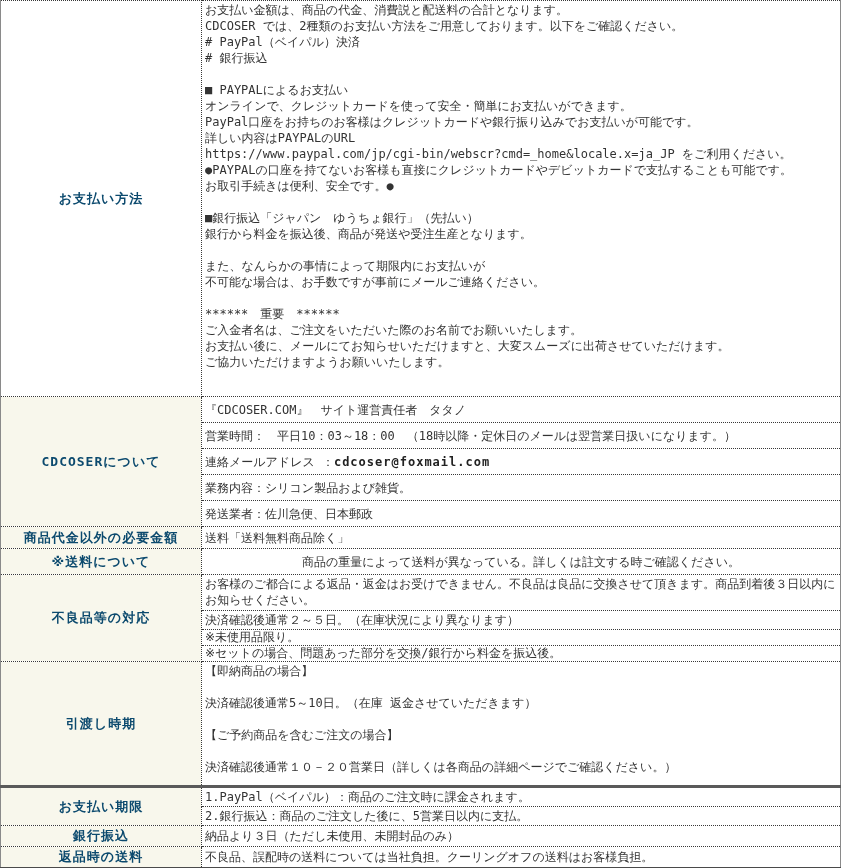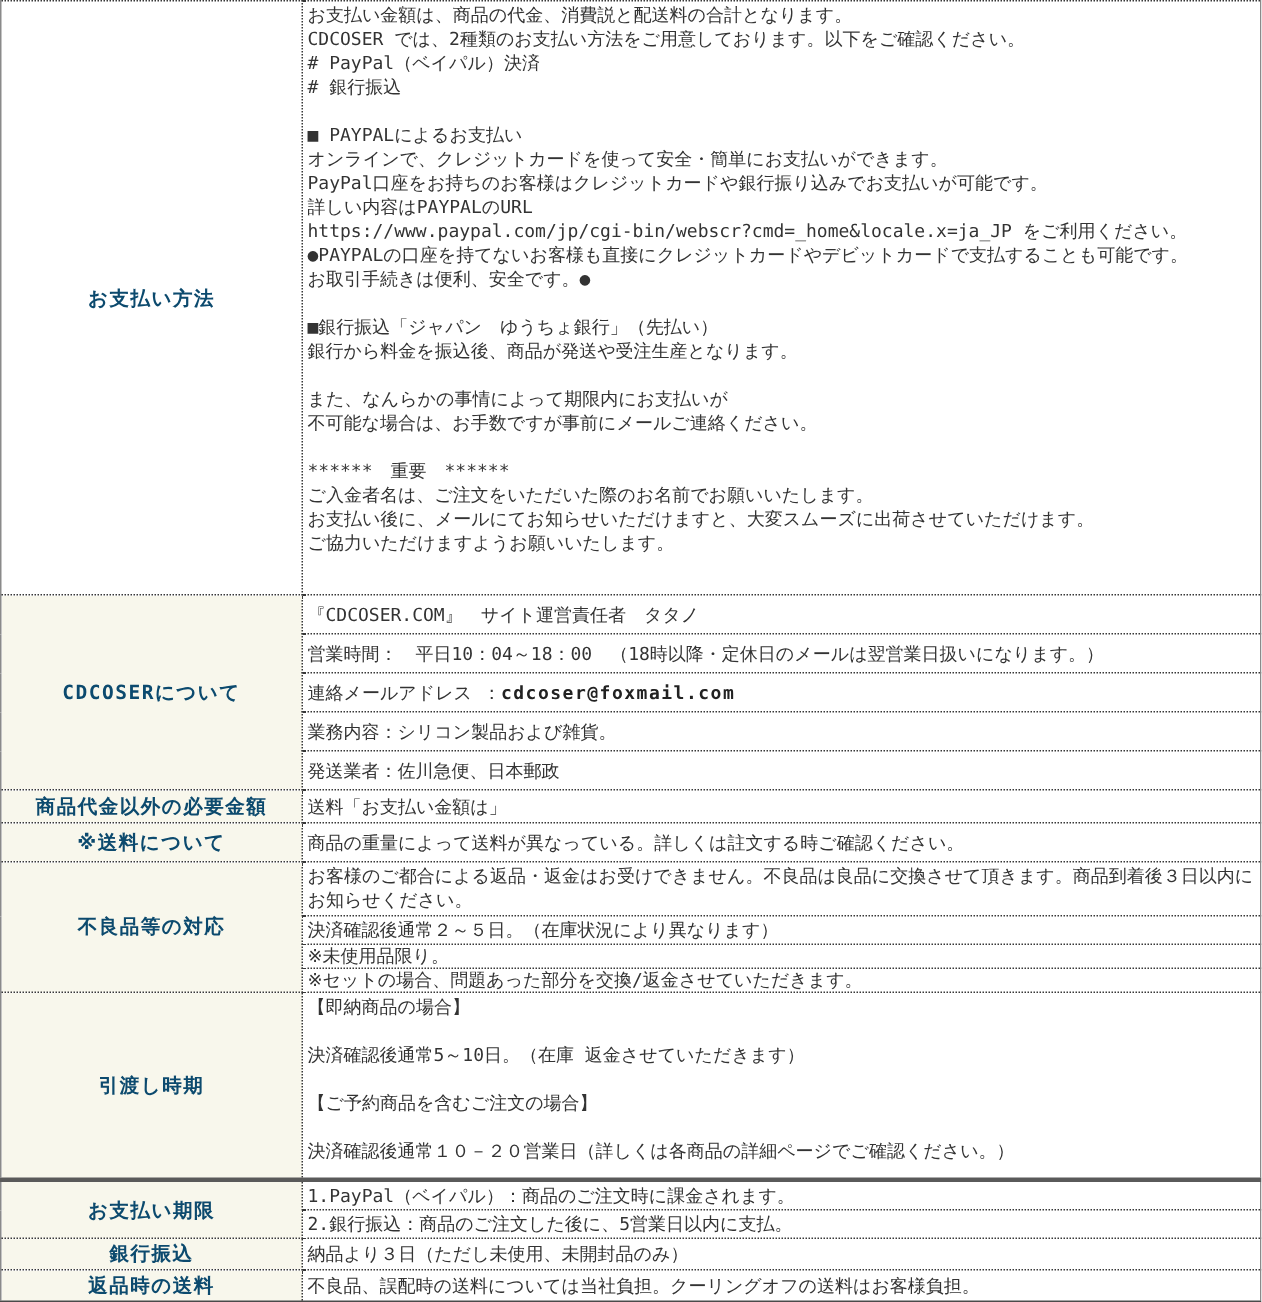--- a/index.html
+++ b/index.html
@@ -31,21 +31,21 @@
     vertical-align:top;
     text-align:left;
     padding:1px 3px;
     white-space:pre-line;
     line-height:16px;
   }
   td.mid { vertical-align:middle; white-space:normal; }
   tr.h-payment  > td { height:393px; }
   tr.h-about    > td { height:23px; vertical-align:middle; }
   tr.h-fee      > td { height:19px; vertical-align:middle; }
-  tr.h-postage  > td { height:23px; vertical-align:middle; }
+  tr.h-postage  > td { height:23px; vertical-align:middle;text-align:center; }
   tr.h-def1     > td { height:33px; }
   tr.h-def2     > td { height:16px; }
   tr.h-def3     > td { height:12px; line-height:13px; }
   tr.h-def4     > td { height:13px; line-height:13px; }
   tr.h-delivery > td { height:121px; }
   tr.h-due      > td { height:16px;margin-left:43px; }
   tr.h-retdl    > td { height:18px; vertical-align:middle; }
   tr.h-retpost  > td { height:15px; vertical-align:middle; }
   tr.thick > th, tr.thick > td { border-top:3px solid #5a5a5a; }
   b.email { font-weight:bold; color:#222222; letter-spacing:1px; }
@@ -84,54 +84,54 @@
 ご入金者名は、ご注文をいただいた際のお名前でお願いいたします。
 お支払い後に、メールにてお知らせいただけますと、大変スムーズに出荷させていただけます。
 ご協力いただけますようお願いいたします。</td>
     </tr>
 
     <tr class="h-about">
       <th rowspan="5">CDCOSERについて</th>
       <td>『CDCOSER.COM』　サイト運営責任者　タタノ</td>
     </tr>
     <tr class="h-about">
-      <td>営業時間：　平日10：04～18：00　（18時以降・定休日のメールは翌営業日扱いになります。）</td>
+      <td>営業時間：　平日10：03～18：00　（18時以降・定休日のメールは翌営業日扱いになります。）</td>
     </tr>
     <tr class="h-about">
       <td class="mid"><span>連絡メールアドレス ：</span><b class="email">cdcoser@foxmail.com</b></td>
     </tr>
     <tr class="h-about">
       <td>業務内容：シリコン製品および雑貨。</td>
     </tr>
     <tr class="h-about">
       <td>発送業者：佐川急便、日本郵政</td>
     </tr>
 
     <tr class="h-fee">
       <th>商品代金以外の必要金額</th>
-      <td>送料「お支払い金額は」</td>
+      <td>送料「送料無料商品除く」</td>
     </tr>
 
     <tr class="h-postage">
       <th>※送料について</th>
       <td>商品の重量によって送料が異なっている。詳しくは註文する時ご確認ください。</td>
     </tr>
 
     <tr class="h-def1">
       <th rowspan="4">不良品等の対応</th>
       <td>お客様のご都合による返品・返金はお受けできません。不良品は良品に交換させて頂きます。商品到着後３日以内にお知らせください。</td>
     </tr>
     <tr class="h-def2">
       <td>決済確認後通常２～５日。（在庫状況により異なります）</td>
     </tr>
     <tr class="h-def3">
       <td>※未使用品限り。</td>
     </tr>
     <tr class="h-def4">
-      <td>※セットの場合、問題あった部分を交換/返金させていただきます。</td>
+      <td>※セットの場合、問題あった部分を交換/銀行から料金を振込後。</td>
     </tr>
 
     <tr class="h-delivery">
       <th>引渡し時期</th>
       <td>【即納商品の場合】
 
 決済確認後通常5～10日。（在庫 返金させていただきます）
 
 【ご予約商品を含むご注文の場合】
 

